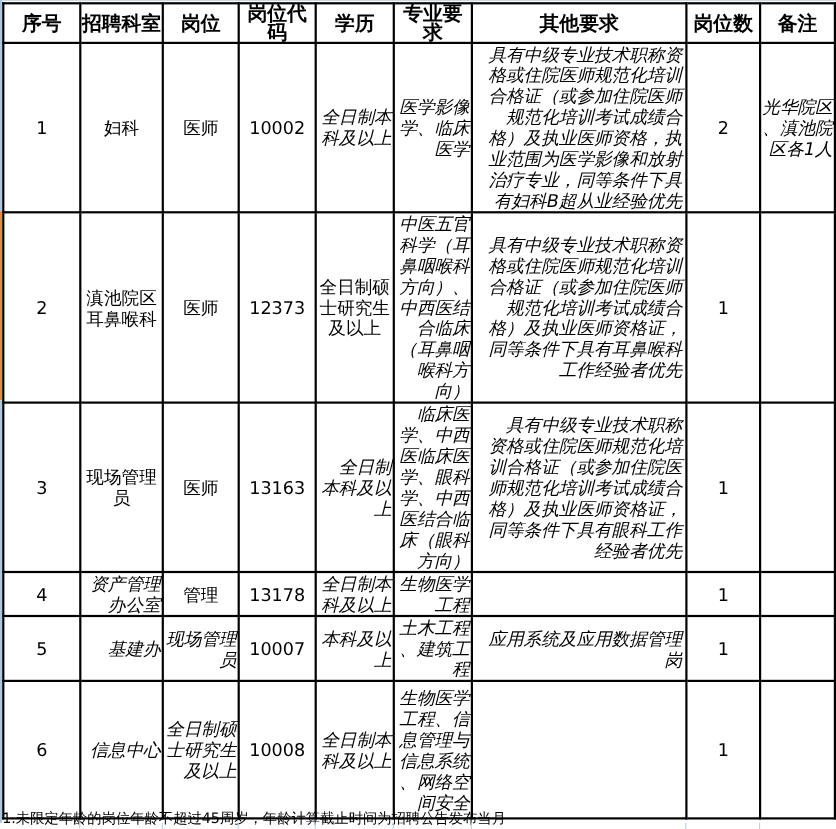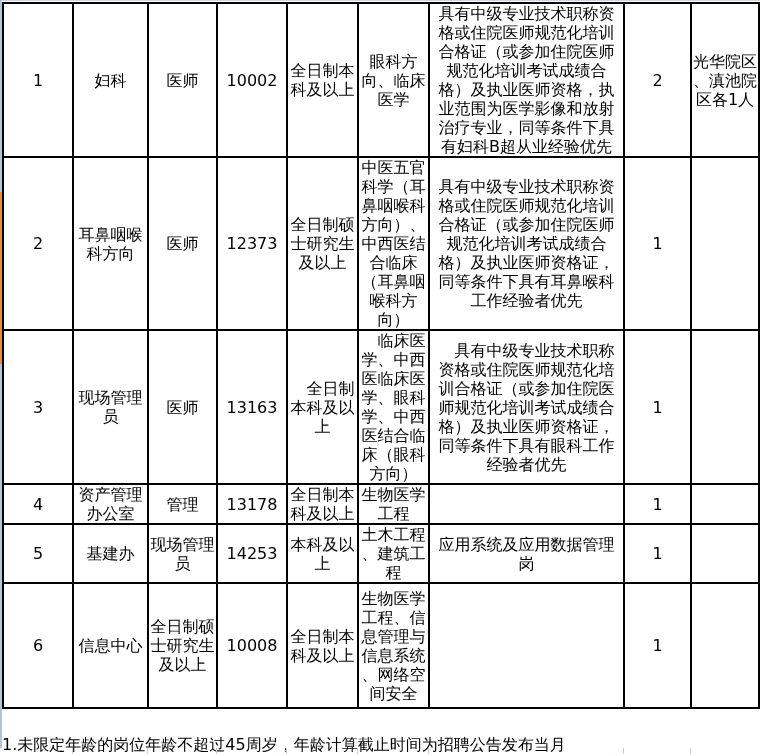--- a/index.html
+++ b/index.html
@@ -23,25 +23,25 @@
     font-size:16px;line-height:19px;
     padding:0 1px;
     word-wrap:break-word;
   }
   .sheet th{
     font-size:18px;line-height:17px;font-weight:bold;
     text-align:center;padding:0;
   }
   .sheet td.c7{padding:0 3px;}
   .ac{text-align:center;}
-  .al{text-align:center;}
+  .al{text-align:right;font-style:italic;}
   .ba{line-break:anywhere;border-radius:30px;}
   .footnote{
     position:absolute;left:2px;top:737px;width:756px;height:15px;
-    font-size:16px;line-height:15px;text-align:left;white-space:nowrap;overflow:hidden;
+    font-size:13px;line-height:15px;text-align:left;white-space:nowrap;overflow:hidden;
   }
   .stub{position:absolute;top:748px;width:1px;height:6px;background:#b9cfe6;}
 </style>
 </head>
 <body>
 
 <div class="topline"></div>
 <div class="edge b1"></div>
 <div class="edge o"></div>
 <div class="edge b2"></div>
@@ -52,34 +52,45 @@
       <col style="width:75px">
       <col style="width:69px">
     <col style="width:70px">
       <col style="width:71px">
       <col style="width:71px">
     <col style="width:195px">
       <col style="width:67px">
       <col style="width:68px">
   </colgroup>
   <tbody>
+      <tr style="height:35px">
+    <th>序号</th>
+    <th>招聘科室</th>
+    <th>岗位</th>
+    <th>岗位代码</th>
+    <th>学历</th>
+    <th>专业要求</th>
+    <th>其他要求</th>
+    <th>岗位数</th>
+    <th>备注</th>
+  </tr>
   <tr style="height:154px">
     <td class="ac">1</td>
     <td class="ac">妇科</td>
     <td class="ac">医师</td>
     <td class="ac">10002</td>
     <td class="al">全日制本科及以上</td>
-    <td class="al">眼科方向、临床医学</td>
+    <td class="al">医学影像学、临床医学</td>
     <td class="al c7">具有中级专业技术职称资格或住院医师规范化培训合格证（或参加住院医师规范化培训考试成绩合格）及执业医师资格，执业范围为医学影像和放射治疗专业，同等条件下具有妇科B超从业经验优先</td>
     <td class="ac">2</td>
     <td class="al ba">光华院区、滇池院区各1人</td>
   </tr>
   <tr style="height:172px">
     <td class="ac">2</td>
-    <td class="ac">耳鼻咽喉科方向</td>
+    <td class="ac">滇池院区耳鼻喉科</td>
     <td class="ac">医师</td>
     <td class="ac">12373</td>
     <td class="ac">全日制硕士研究生及以上</td>
     <td class="al">中医五官科学（耳鼻咽喉科方向）、中西医结合临床（耳鼻咽喉科方向）</td>
     <td class="al c7">具有中级专业技术职称资格或住院医师规范化培训合格证（或参加住院医师规范化培训考试成绩合格）及执业医师资格证，同等条件下具有耳鼻喉科工作经验者优先</td>
     <td class="ac">1</td>
     <td class="al"></td>
   </tr>
   <tr style="height:151px">
     <td class="ac">3</td>
@@ -100,21 +111,21 @@
     <td class="al">全日制本科及以上</td>
     <td class="al">生物医学工程</td>
     <td class="al c7"></td>
     <td class="ac">1</td>
     <td class="al"></td>
   </tr>
   <tr style="height:57px">
     <td class="ac">5</td>
     <td class="al">基建办</td>
     <td class="al">现场管理员</td>
-    <td class="ac">14253</td>
+    <td class="ac">10007</td>
     <td class="al">本科及以上</td>
     <td class="al ba">土木工程、建筑工程</td>
     <td class="al c7">应用系统及应用数据管理岗</td>
     <td class="ac">1</td>
     <td class="al"></td>
   </tr>
   <tr style="height:125px">
     <td class="ac">6</td>
     <td class="al">信息中心</td>
     <td class="al">全日制硕士研究生及以上</td>

